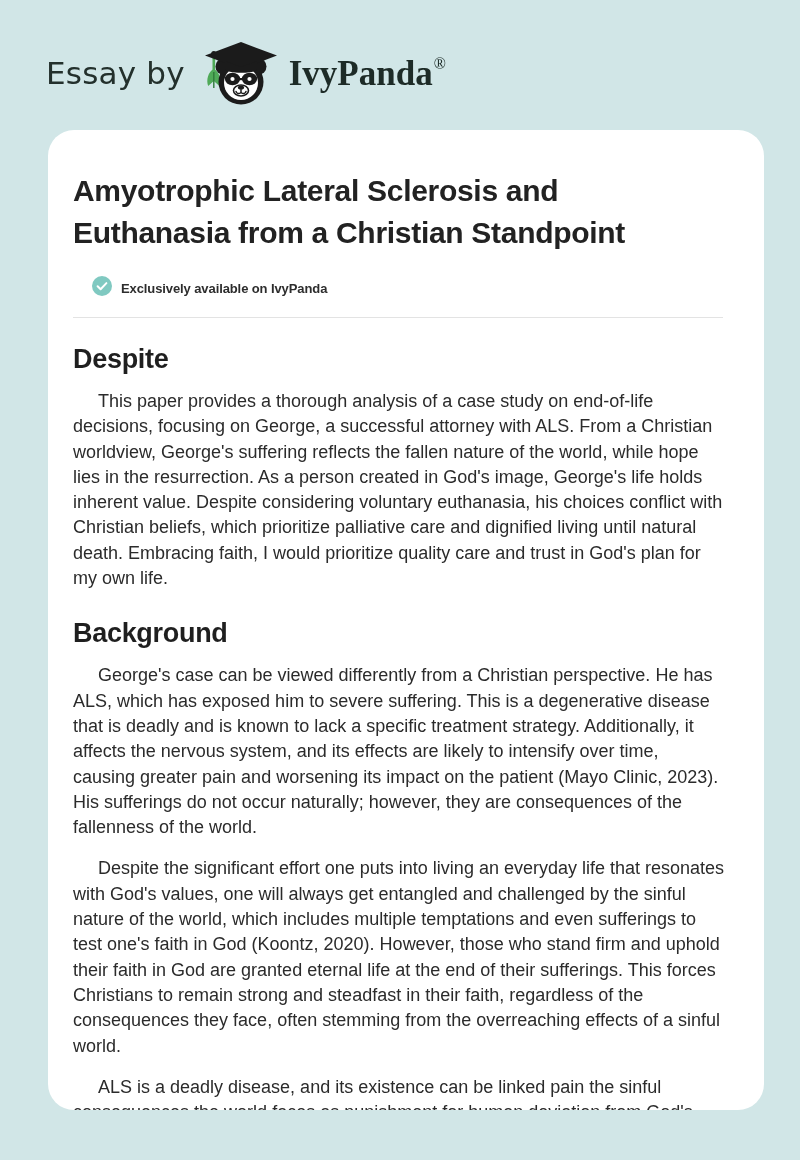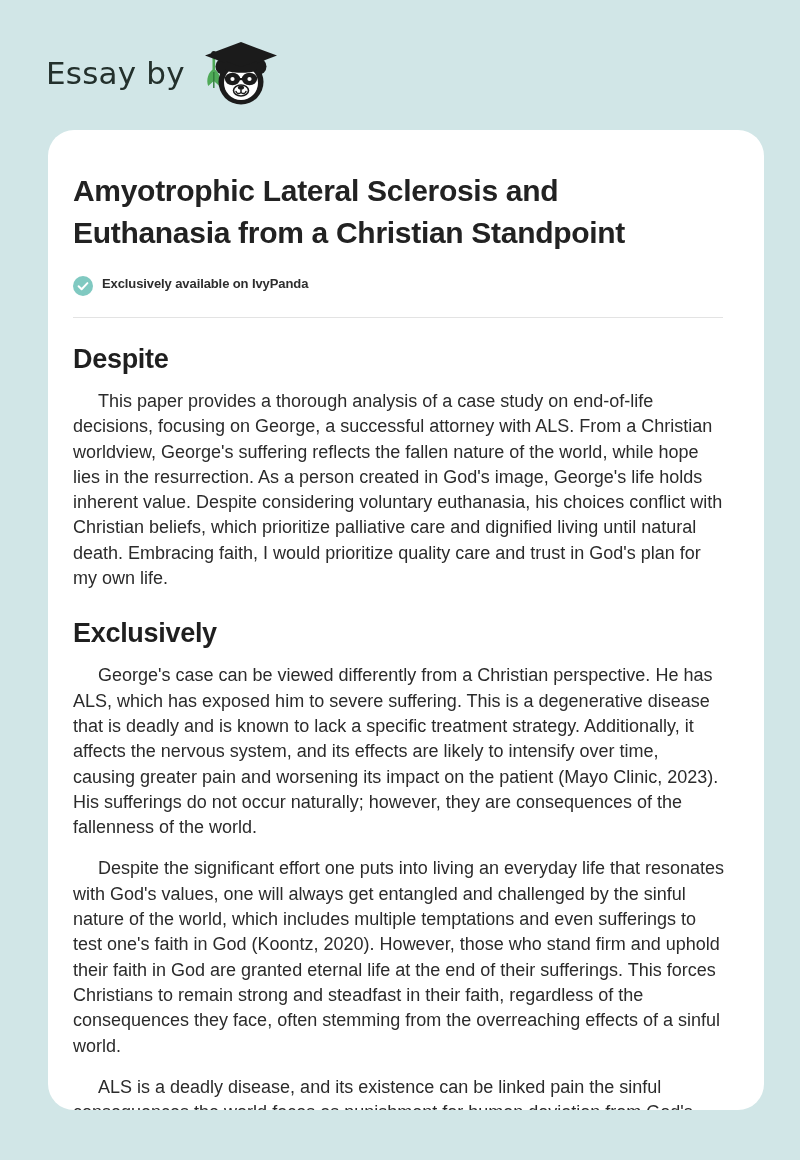--- a/index.html
+++ b/index.html
@@ -85,22 +85,23 @@
     font-weight: 700;
     line-height: 42px;
     color: #222222;
     letter-spacing: -0.3px;
     margin: 0 0 0 0;
     max-width: 650px;
   }
 
   .exclusive-row {
     display: flex;
-    align-items: flex-start;
+    align-items: flex-end;
     margin-top: 22px;
+    margin-left: 19px;
   }
 
   .check-badge {
     width: 20px;
     height: 20px;
     border-radius: 50%;
     background: #80c9c1;
     flex: 0 0 auto;
     display: flex;
     align-items: center;
@@ -183,20 +184,23 @@
       <ellipse cx="42" cy="54.5" rx="7.5" ry="5.5" fill="#ffffff" stroke="#1b1b1b" stroke-width="1.6"></ellipse>
       <ellipse cx="42" cy="51.5" rx="3.1" ry="2.1" fill="#1b1b1b"></ellipse>
       <path d="M42 53.5 L42 56.5 M42 56.5 C 39.4 58.6, 37.4 57.2, 37 55.4 M42 56.5 C 44.6 58.6, 46.6 57.2, 47 55.4" stroke="#1b1b1b" stroke-width="1.5" fill="none" stroke-linecap="round"></path>
 
       <path d="M42 6 L78 19.5 L42 33 L6 19.5 Z" fill="#1b1b1b"></path>
       <path d="M26 25 L26 33 C 26 38, 58 38, 58 33 L58 25 L42 31 Z" fill="#1b1b1b"></path>
       <circle cx="14.8" cy="17.5" r="2.6" fill="#1b1b1b"></circle>
     </svg>
   </span>
 
+  <span class="brand-wordmark">
+    <span>IvyPanda</span><span class="brand-reg">®</span>
+  </span>
 </div>
 
 <div class="paper-card">
   <div class="paper-inner">
 
     <h1 class="doc-title">Amyotrophic Lateral Sclerosis and Euthanasia from a Christian Standpoint</h1>
 
     <div class="exclusive-row">
       <span class="check-badge">
         <svg viewBox="0 0 20 20" width="20" height="20" aria-hidden="true">
@@ -204,19 +208,19 @@
         </svg>
       </span>
       <span class="exclusive-text">Exclusively available on IvyPanda</span>
     </div>
 
     <div class="divider"></div>
 
     <h2 class="section-heading">Despite</h2>
     <p class="body-par">This paper provides a thorough analysis of a case study on end-of-life decisions, focusing on George, a successful attorney with ALS. From a Christian worldview, George's suffering reflects the fallen nature of the world, while hope lies in the resurrection. As a person created in God's image, George's life holds inherent value. Despite considering voluntary euthanasia, his choices conflict with Christian beliefs, which prioritize palliative care and dignified living until natural death. Embracing faith, I would prioritize quality care and trust in God's plan for my own life.</p>
 
-    <h2 class="section-heading bg-heading">Exclusively</h2>
+    <h2 class="section-heading bg-heading">Background</h2>
     <p class="body-par">George's case can be viewed differently from a Christian perspective. He has ALS, which has exposed him to severe suffering. This is a degenerative disease that is deadly and is known to lack a specific treatment strategy. Additionally, it affects the nervous system, and its effects are likely to intensify over time, causing greater pain and worsening its impact on the patient (Mayo Clinic, 2023). His sufferings do not occur naturally; however, they are consequences of the fallenness of the world.</p>
     <p class="body-par tight">Despite the significant effort one puts into living an everyday life that resonates with God's values, one will always get entangled and challenged by the sinful nature of the world, which includes multiple temptations and even sufferings to test one's faith in God (Koontz, 2020). However, those who stand firm and uphold their faith in God are granted eternal life at the end of their sufferings. This forces Christians to remain strong and steadfast in their faith, regardless of the consequences they face, often stemming from the overreaching effects of a sinful world.</p>
     <p class="body-par tight">ALS is a deadly disease, and its existence can be linked pain the sinful consequences the world faces as punishment for human deviation from God's</p>
 
   </div>
 </div>
 
 </body></html>

